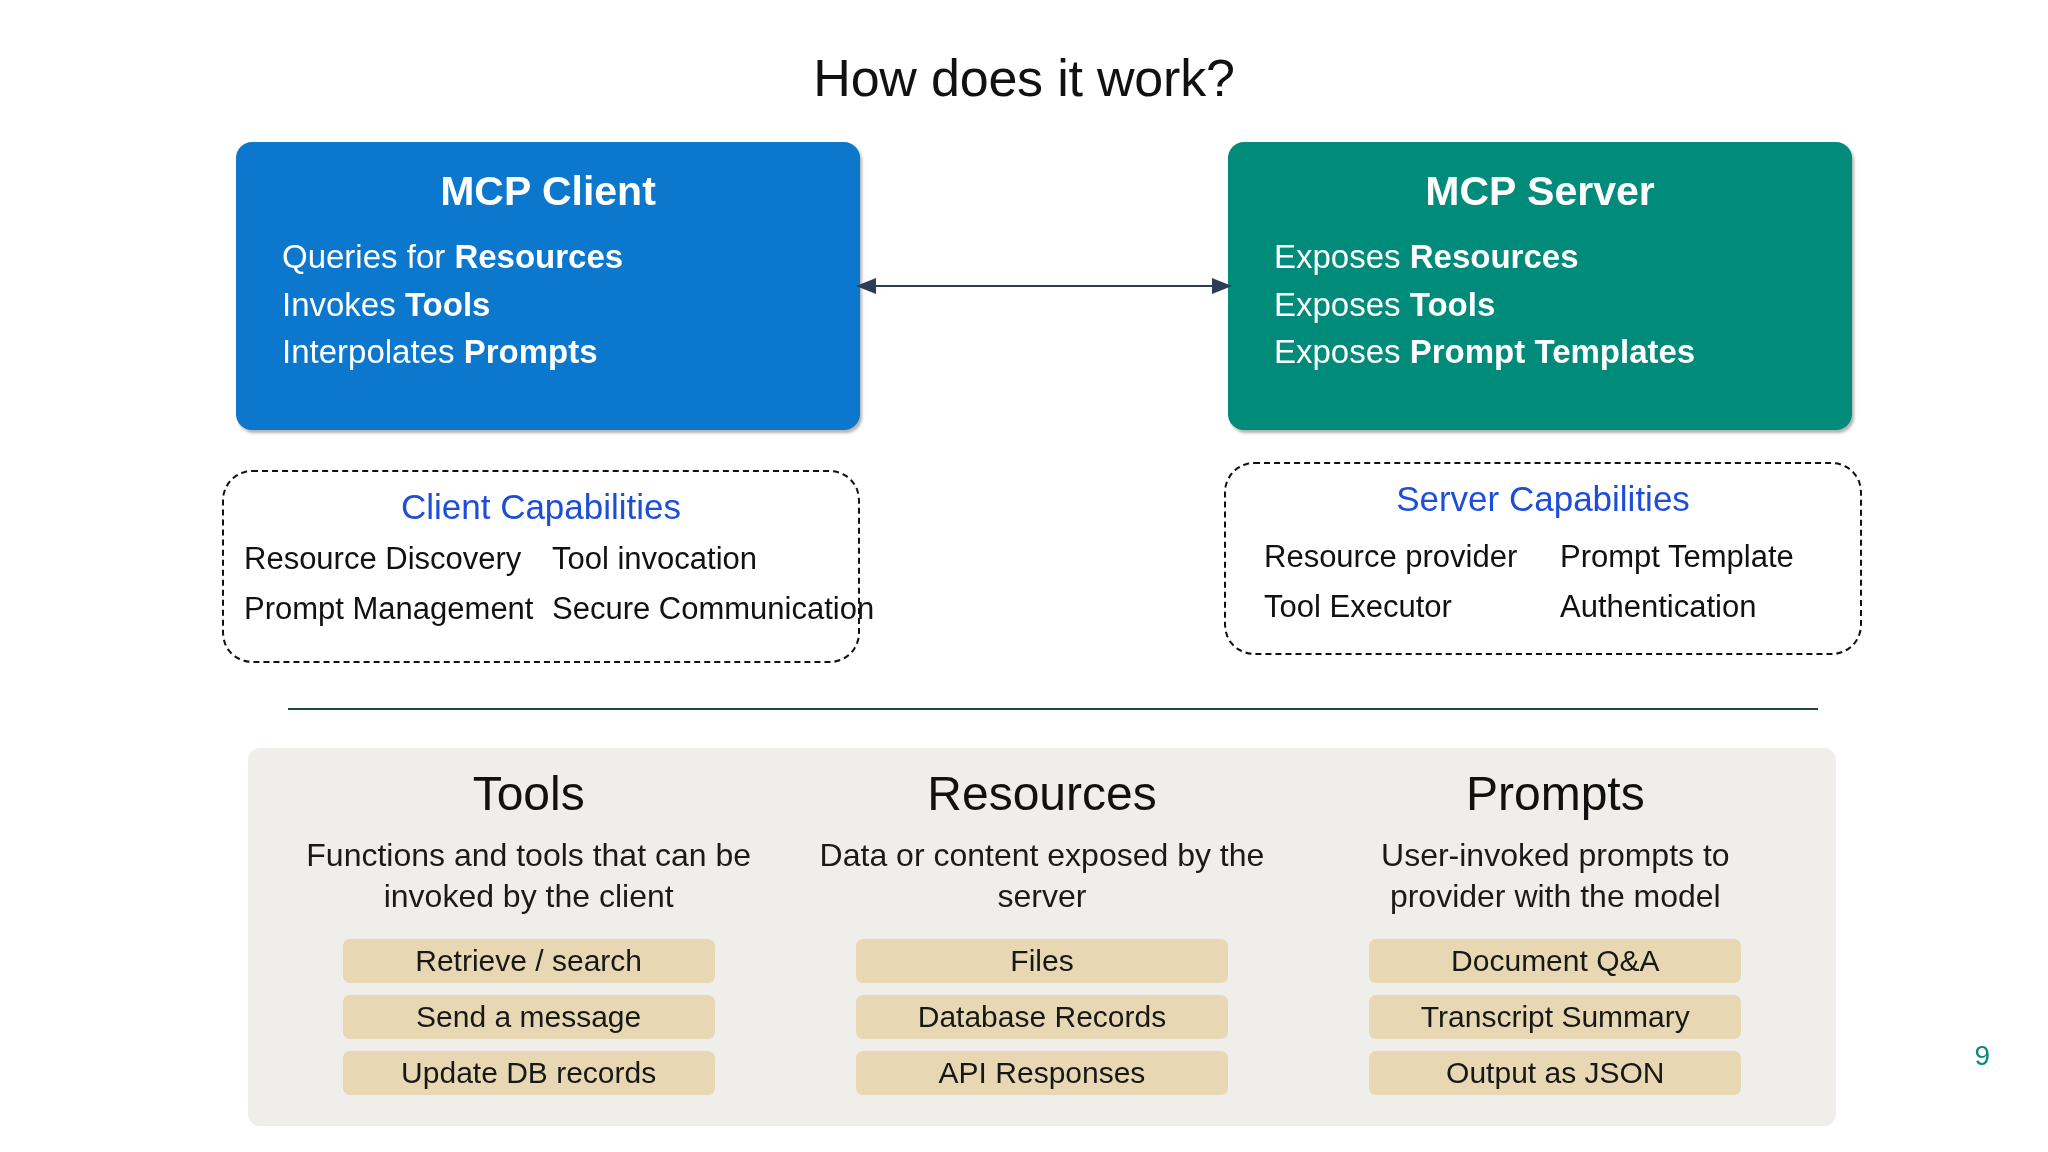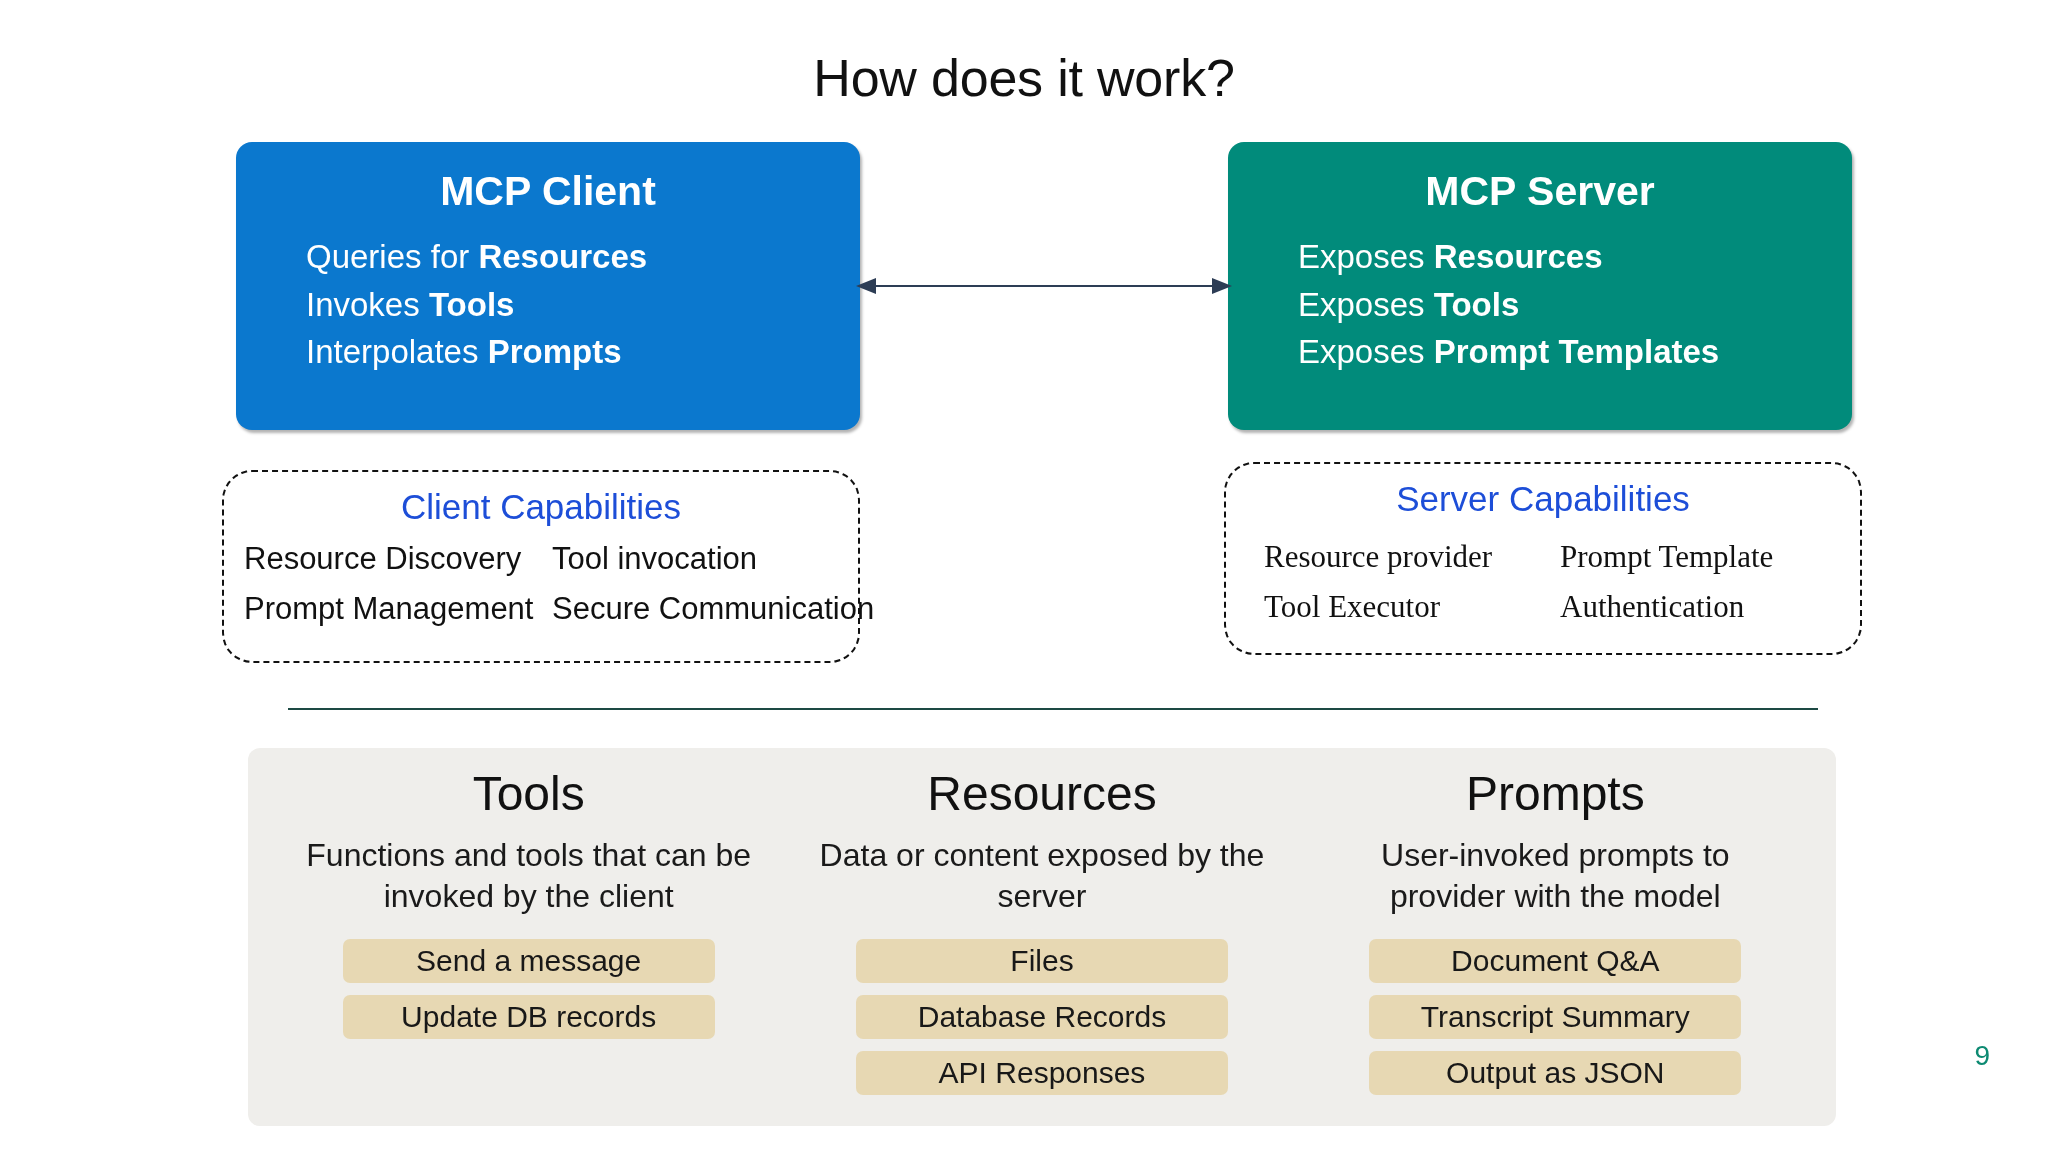--- a/index.html
+++ b/index.html
@@ -62,21 +62,20 @@
     font-weight: bold;
     line-height: 1.15;
     margin-bottom: 18px;
   }
   .role-line {
     color: #ffffff;
     font-size: 33px;
     font-weight: 400;
     line-height: 1.44;
     white-space: nowrap;
-    margin-left: 24px;
   }
   .role-line b {
     font-weight: bold;
   }
 
   
   .connector {
     position: absolute;
     left: 856px;
     top: 262px;
@@ -118,21 +117,20 @@
     grid-template-columns: 300px 1fr;
     row-gap: 3px;
     column-gap: 8px;
     padding-left: 2px;
     gap: 8px;
   }
   .cap-grid.server-grid {
     grid-template-columns: 288px 1fr;
     padding-left: 20px;
     padding-top: 6px;
-    font-family: Liberation Serif, serif;
   }
   .cap-item {
     font-size: 31px;
     font-weight: 400;
     color: #111111;
     line-height: 1.35;
     white-space: nowrap;
   }
 
   
@@ -280,20 +278,21 @@
 
   <div class="divider"></div>
 
   <div class="panel">
     <div class="panel-cols">
 
       <div class="panel-col">
         <div class="col-title">Tools</div>
         <div class="col-desc">Functions and tools that can be invoked by the client</div>
         <div class="chip-stack">
+          <div class="chip">Retrieve / search</div>
           <div class="chip">Send a message</div>
           <div class="chip">Update DB records</div>
         </div>
       </div>
 
       <div class="panel-col">
         <div class="col-title">Resources</div>
         <div class="col-desc">Data or content exposed by the server</div>
         <div class="chip-stack">
           <div class="chip">Files</div>

